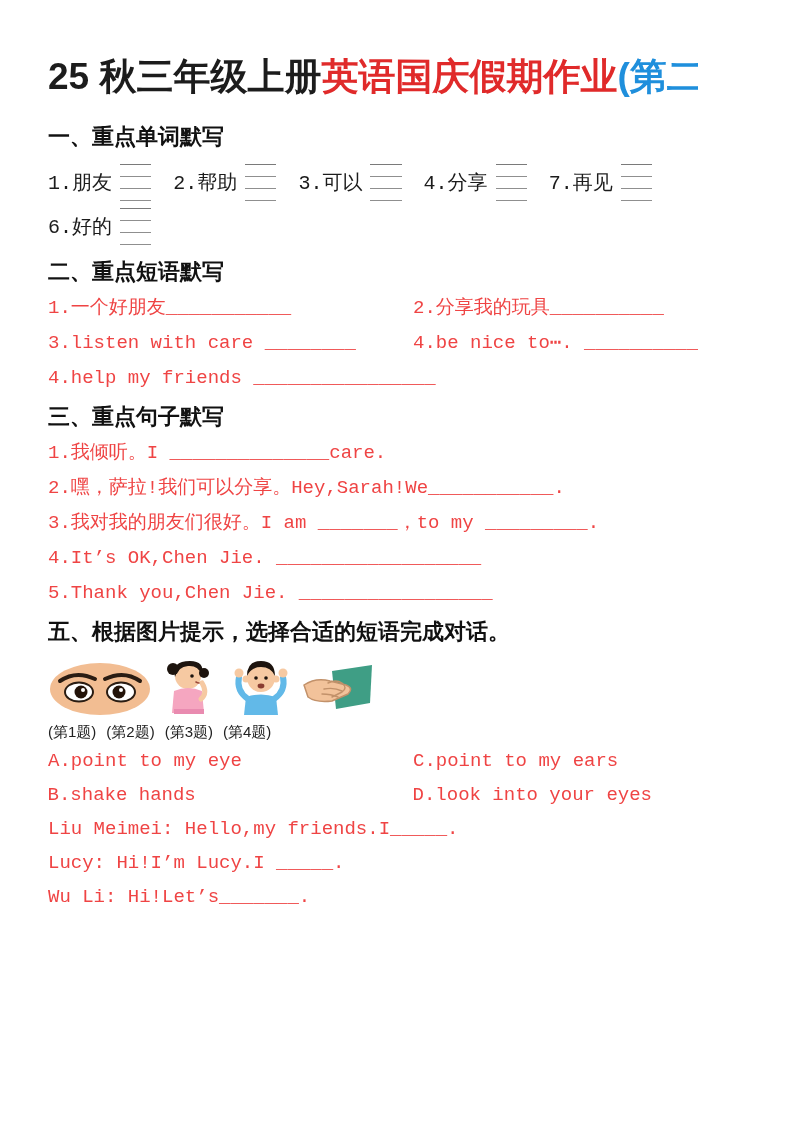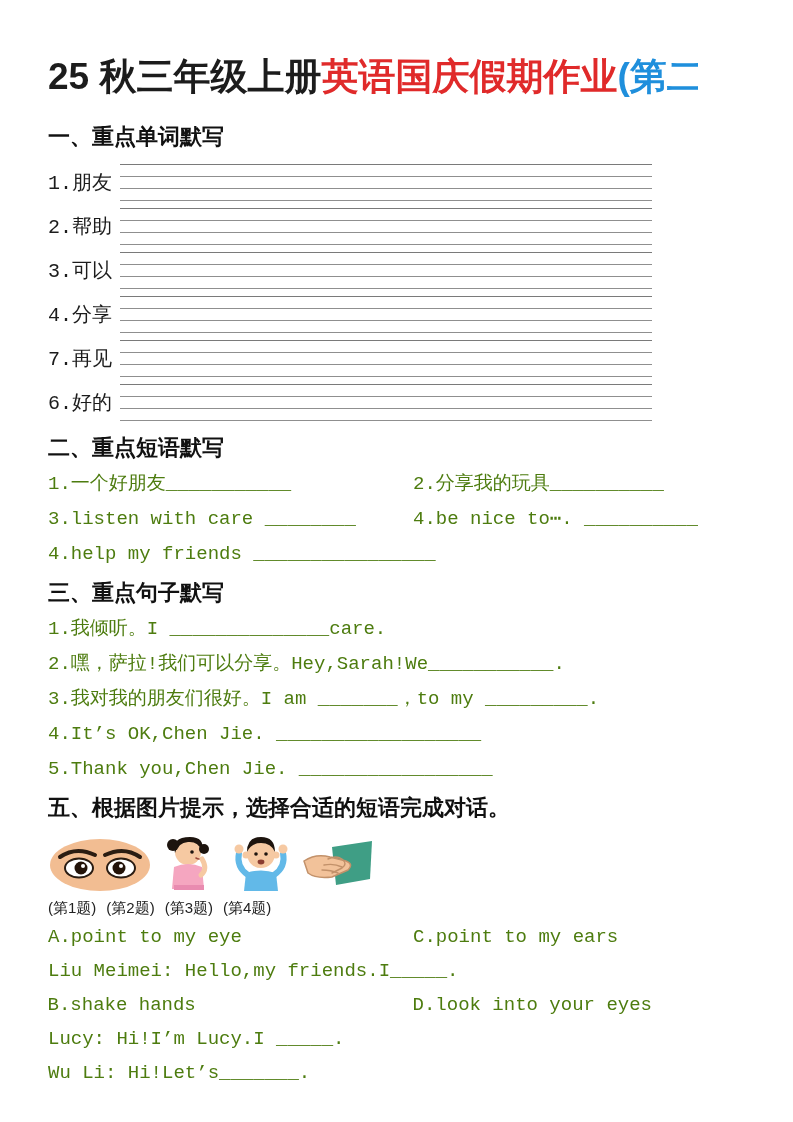--- a/index.html
+++ b/index.html
@@ -22,25 +22,25 @@
   .title .t-blue { color:#1f8fdc; }
   
   .sec-h {
     font-size:22px; font-weight:bold; color:#111;
     margin:10px 0 10px 0;
   }
   
   .tline {
     font-family:"Liberation Mono","DejaVu Sans Mono",monospace;
     font-size:19px; line-height:23px;
-    margin-bottom:12px; white-space:nowrap; color:#4d7c0f;
+    margin-bottom:12px; white-space:nowrap; color:#ef4444;
   }
   
   .word-grid {
-    display:grid; grid-template-columns:1fr;
+    display:grid; grid-template-columns:1fr 1fr 1fr 1fr 1fr;
     column-gap:22px; row-gap:3px; margin-bottom:6px;
   }
   .word-item { display:flex; align-items:center; height:41px; }
   .word-label {
     font-family:"Liberation Mono","DejaVu Sans Mono",monospace;
     font-size:20px; white-space:nowrap; flex:0 0 auto;
   }
   .ruling {
     flex:1 1 auto; height:38px; margin-left:8px;
     display:flex; flex-direction:column; justify-content:space-between;
@@ -226,23 +226,23 @@
         <span class="fig-cap">(第2题)</span>
         <span class="fig-cap">(第3题)</span>
         <span class="fig-cap">(第4题)</span>
       </div>
     </div>
 
     <div class="tline row2 opt-line">
       <span class="cl">A.point to my eye</span>
       <span class="cr">C.point to my ears</span>
     </div>
-    <div class="tline dlg-line">Liu Meimei: Hello,my friends.I_____.</div>
-
     <div class="tline row2 opt-line">
       <span class="cl">B.shake hands</span>
       <span class="cr">D.look into your eyes</span>
     </div>
+
+    <div class="tline dlg-line">Liu Meimei: Hello,my friends.I_____.</div>
     <div class="tline dlg-line">Lucy: Hi!I’m Lucy.I _____.</div>
     <div class="tline dlg-line">Wu Li: Hi!Let’s_______.</div>
   </div>
 
 </div>
 
 </body></html>

